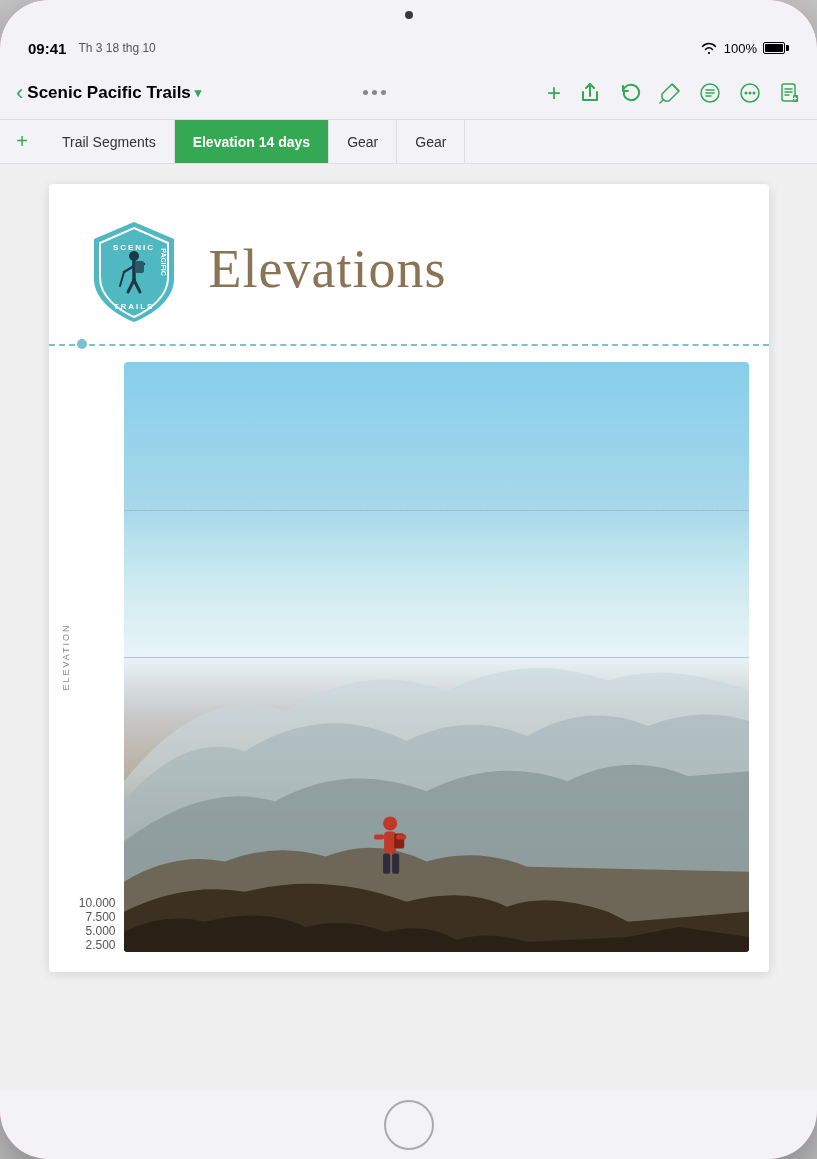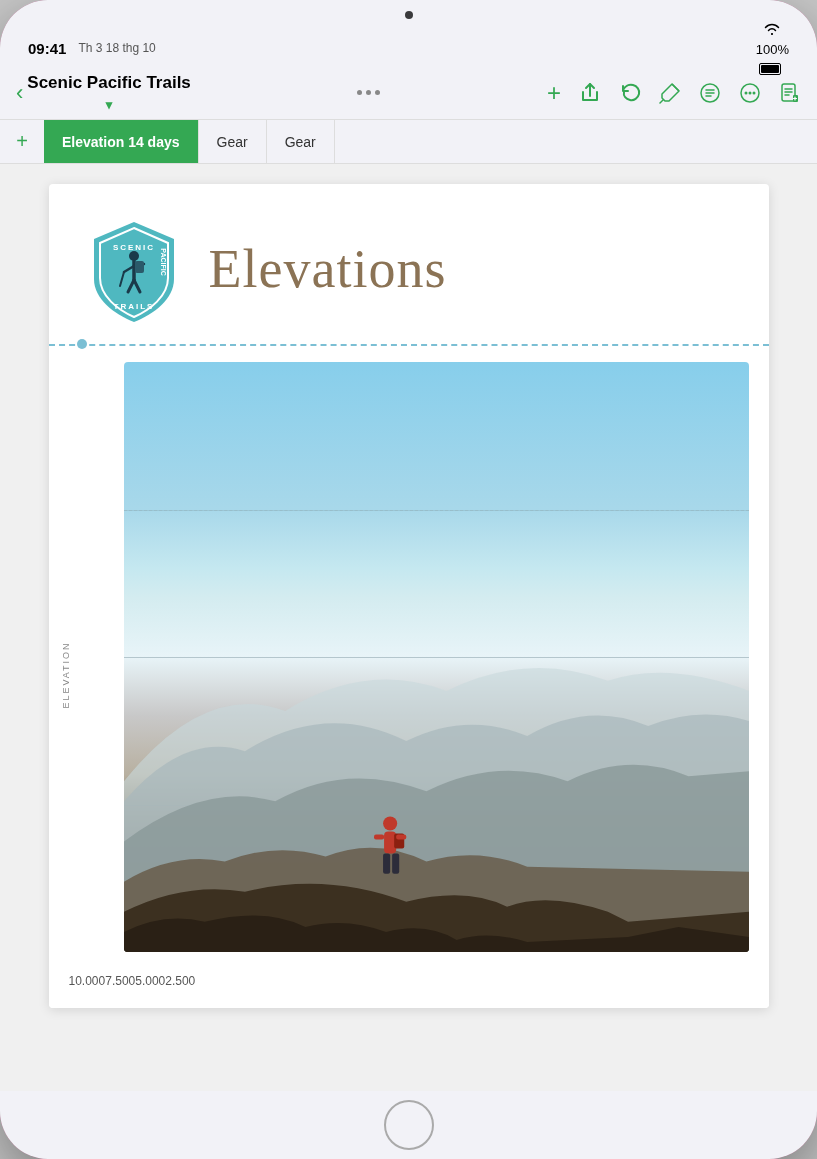--- a/index.html
+++ b/index.html
@@ -62,21 +62,20 @@
     .status-date {
       font-size: 12px;
       color: #555;
       margin-left: 6px;
     }
 
     .status-right {
       display: flex;
       align-items: center;
       gap: 6px;
-      flex-direction: column;
     }
 
     .battery-percent {
       font-size: 13px;
       color: #000;
       font-weight: 500;
     }
 
     
     .nav-bar {
@@ -96,21 +95,20 @@
       cursor: pointer;
     }
 
     .nav-title {
       font-size: 17px;
       font-weight: 600;
       color: #000;
       display: flex;
       align-items: center;
       gap: 4px;
-      flex-direction: column;
     }
 
     .nav-title-chevron {
       color: #34a853;
       font-size: 13px;
     }
 
     .nav-dots-center {
       flex: 1;
       display: flex;
@@ -257,26 +255,25 @@
       flex-direction: column;
       justify-content: space-between;
       padding: 0;
       width: 55px;
       flex-shrink: 0;
       position: relative;
     }
 
     .y-axis-labels {
       display: flex;
-      flex-direction: row;
-      justify-content: space-between;
+      flex-direction: column;
+      justify-content: flex-end;
       height: 590px;
       align-items: flex-end;
       padding-right: 8px;
-      margin-top: 36px;
     }
 
     .y-label {
       font-size: 12px;
       color: #555;
     }
 
     .y-axis-title {
       position: absolute;
       left: -18px;
@@ -477,20 +474,21 @@
         <path d="M6 13 L10 13" stroke="#34a853" stroke-width="1.5" stroke-linecap="round"></path>
         <rect x="14" y="13" width="5" height="7" rx="1" fill="#34a853"></rect>
         <path d="M16 15 L16 18" stroke="white" stroke-width="1.2" stroke-linecap="round"></path>
         <path d="M14.5 16.5 L17.5 16.5" stroke="white" stroke-width="1.2" stroke-linecap="round"></path>
       </svg>
     </div>
   </div>
 
   <div class="tabs-bar">
     <div class="tab-add">+</div>
+    <div class="tab-item">Trail Segments</div>
     <div class="tab-item active">Elevation 14 days</div>
     <div class="tab-item">Gear</div>
     <div class="tab-item">Gear</div>
   </div>
 
   <div class="main-content">
     <div class="spreadsheet-area">
 
       <div class="page-card">
 

